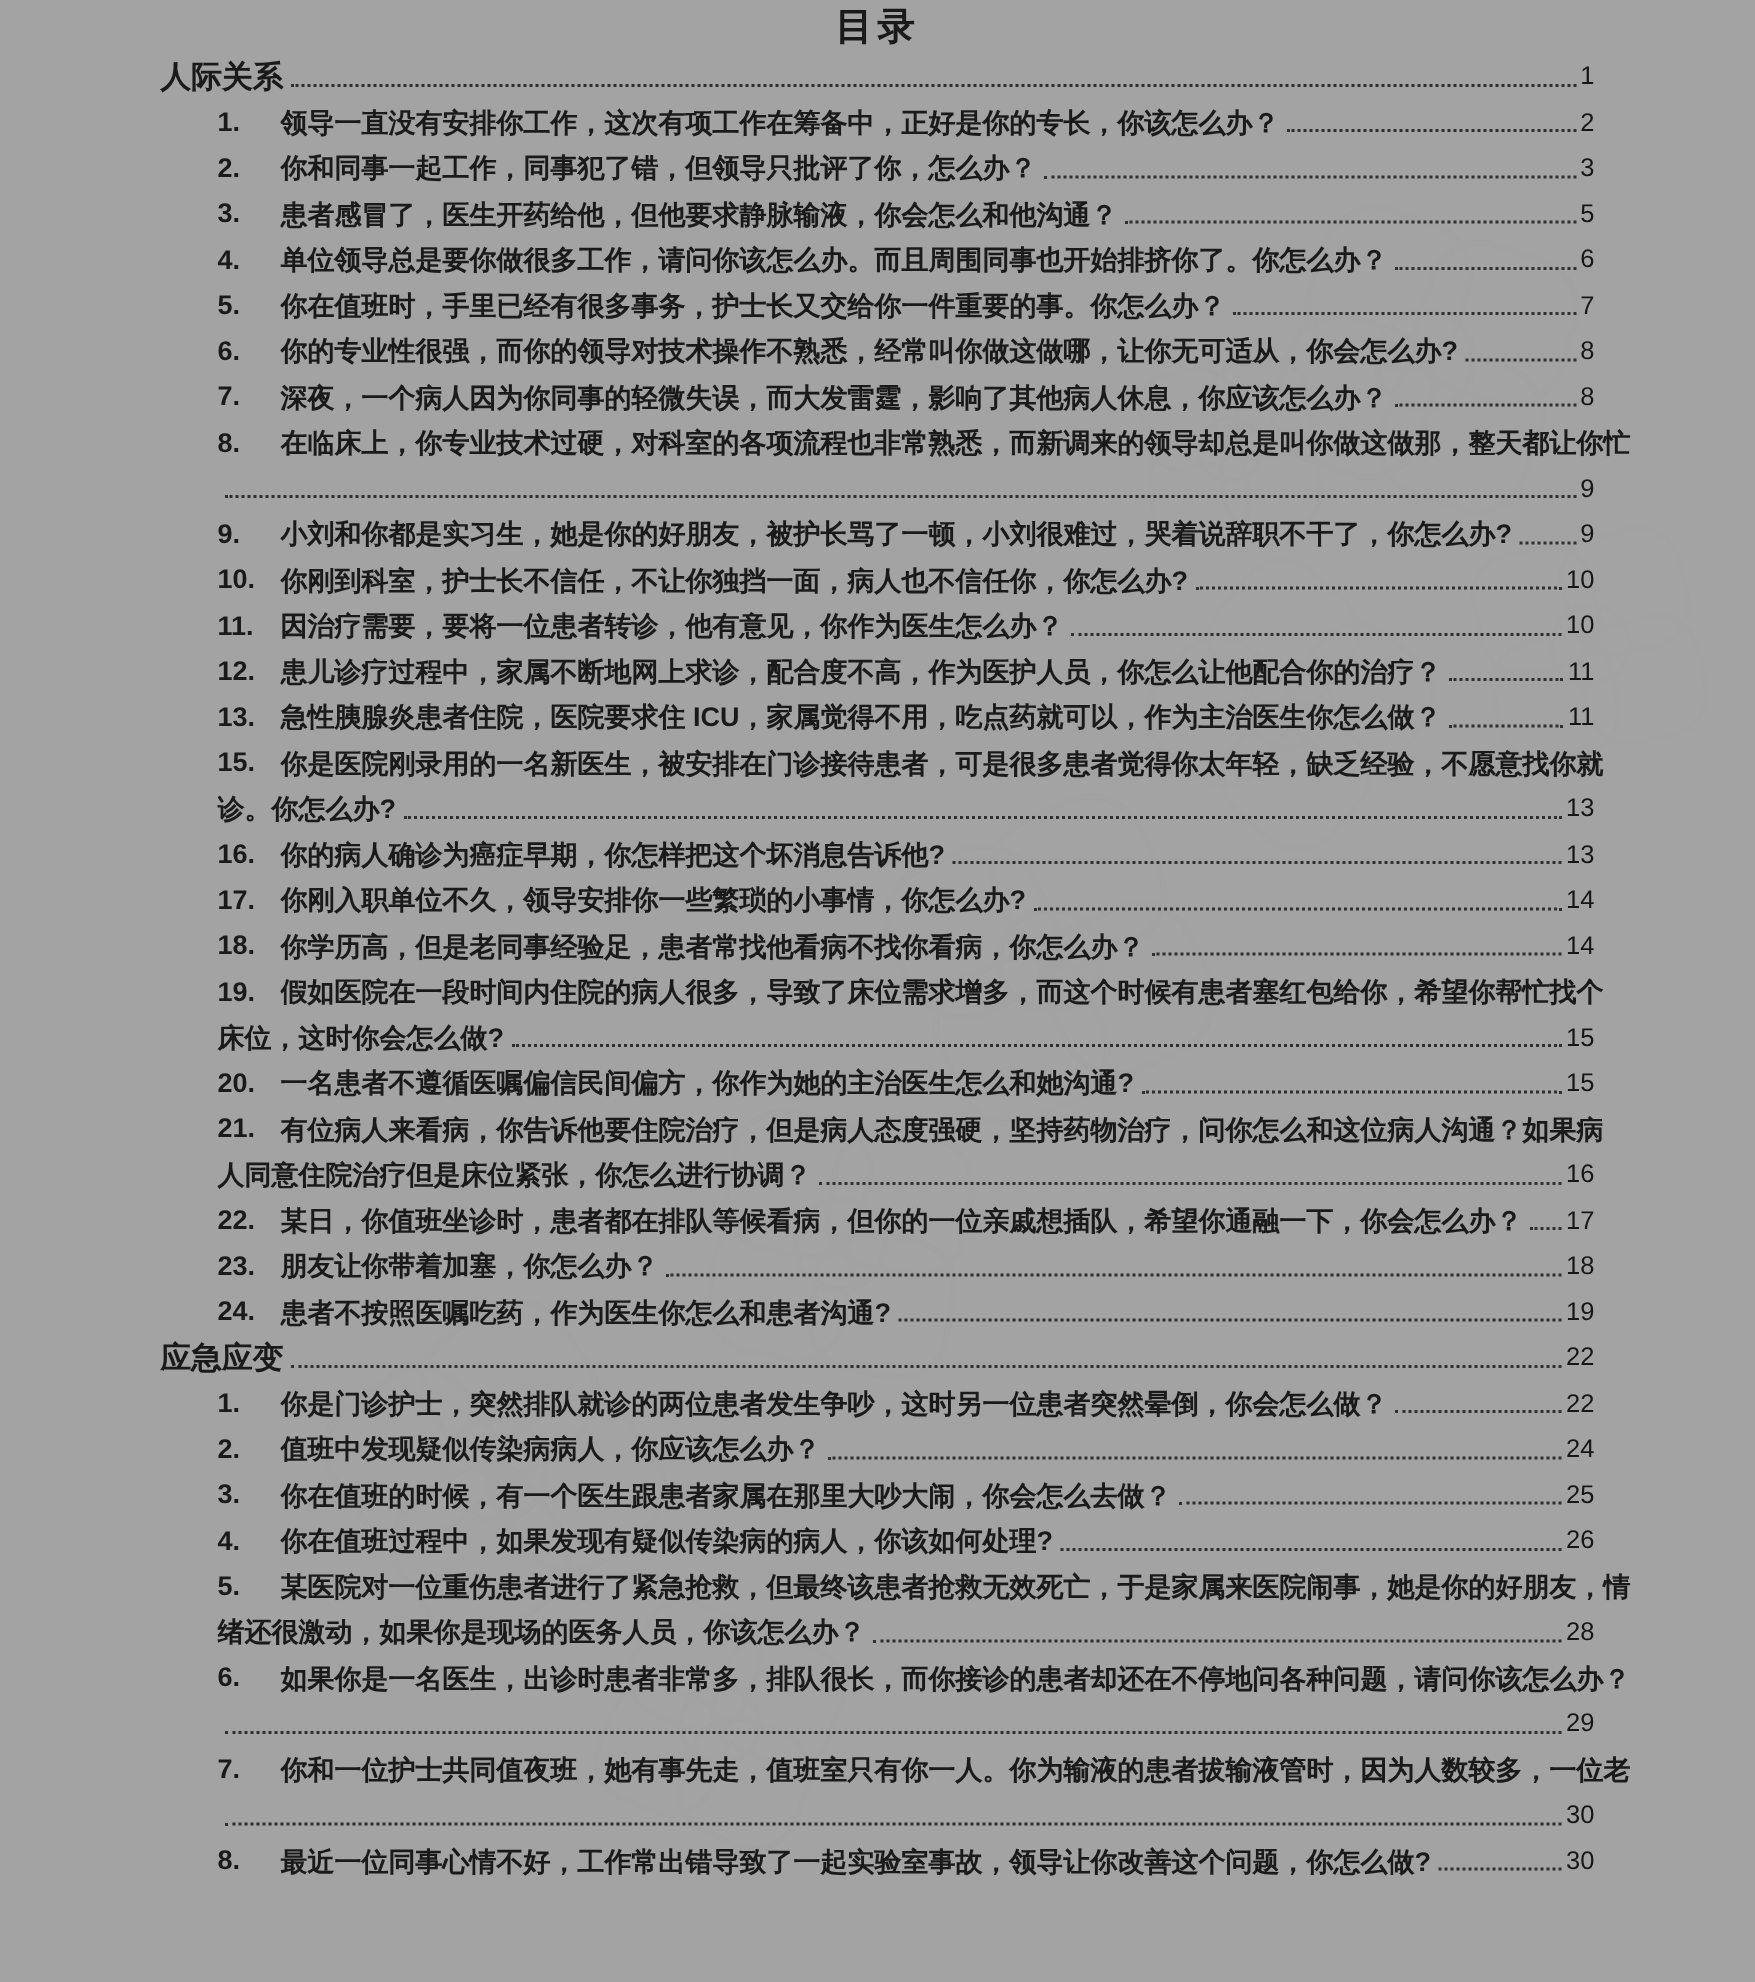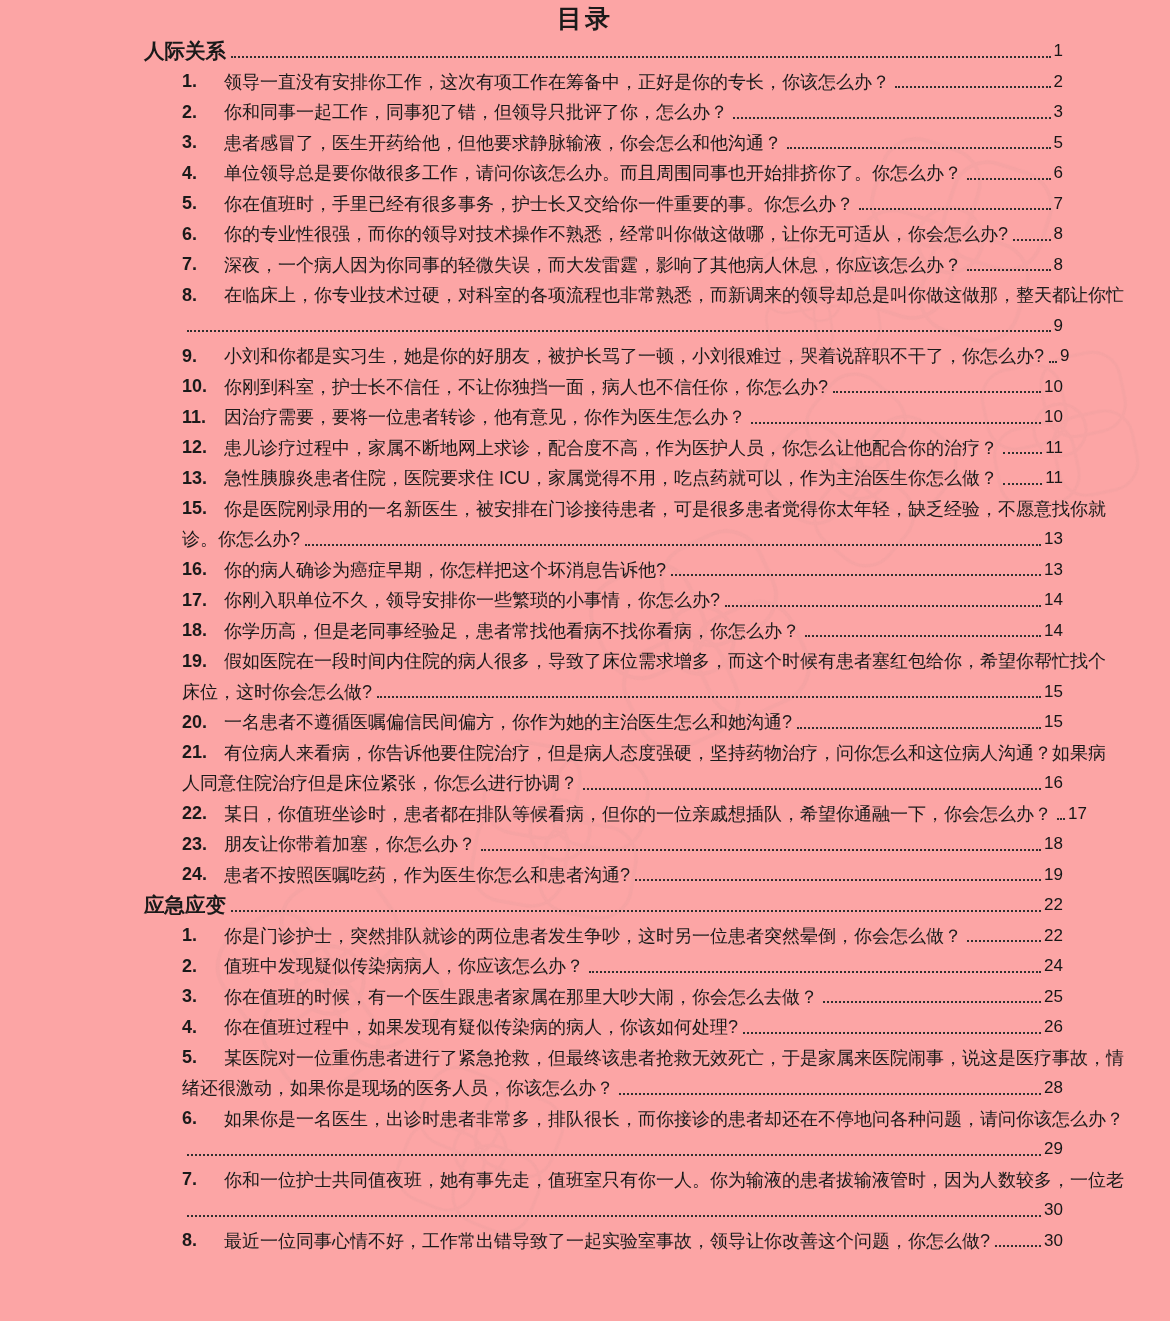--- a/index.html
+++ b/index.html
@@ -1,46 +1,46 @@
 <!DOCTYPE html>
 <html><head>
 <meta charset="utf-8">
 <style>
   html,body{margin:0;padding:0;background:#ffffff;}
   .page{
     position:relative;
     width:1170px;height:1321px;
-    background:#fca5a5;
+    background:#a3a3a3;
     overflow:hidden;
     font-family:"Liberation Sans","DejaVu Sans",sans-serif;
     color:#1a1a1a;
   }
   .watermark{
     position:absolute;left:0;top:0;width:1170px;height:1321px;
     pointer-events:none;
   }
   .content{
     position:absolute;left:107px;top:2px;width:956px;
   }
   .doc-title{
     text-align:center;
     font-size:25px;font-weight:700;letter-spacing:3px;
     height:34px;line-height:32px;
   }
-  .row{display:flex;align-items:center;height:30.5px;margin-left:37px;}
+  .row{display:flex;align-items:center;height:30.5px;}
   .sec-text{
     font-size:20.5px;font-weight:700;white-space:nowrap;flex:0 0 auto;
   }
   .toc-entry{margin-left:38px;}
   .num{
     display:inline-block;min-width:42px;flex:0 0 auto;
     font-size:18px;font-weight:600;
   }
   .txt{
-    font-size:18px;font-weight:400;white-space:nowrap;flex:0 0 auto;
+    font-size:18px;font-weight:700;white-space:nowrap;flex:0 0 auto;
     overflow:hidden;
   }
   .dots{
     flex:1 1 auto;min-width:8px;
     border-bottom:2px dotted #2f2f2f;
     align-self:flex-end;
     margin:0 3px 9px 5px;
   }
   .pg{
     flex:0 0 auto;
@@ -310,21 +310,21 @@
           <div class="row">
             <span class="num">4.</span>
             <span class="txt">你在值班过程中，如果发现有疑似传染病的病人，你该如何处理?</span>
             <span class="dots"></span>
             <span class="pg">26</span>
           </div>
         </div>
         <div class="toc-entry">
           <div class="row">
             <span class="num">5.</span>
-            <span class="txt">某医院对一位重伤患者进行了紧急抢救，但最终该患者抢救无效死亡，于是家属来医院闹事，说这是医疗事故，情</span>
+            <span class="txt">某医院对一位重伤患者进行了紧急抢救，但最终该患者抢救无效死亡，于是家属来医院闹事，她是你的好朋友，情</span>
           </div>
           <div class="row">
             <span class="txt">绪还很激动，如果你是现场的医务人员，你该怎么办？</span>
             <span class="dots"></span>
             <span class="pg">28</span>
           </div>
         </div>
         <div class="toc-entry">
           <div class="row">
             <span class="num">6.</span>

